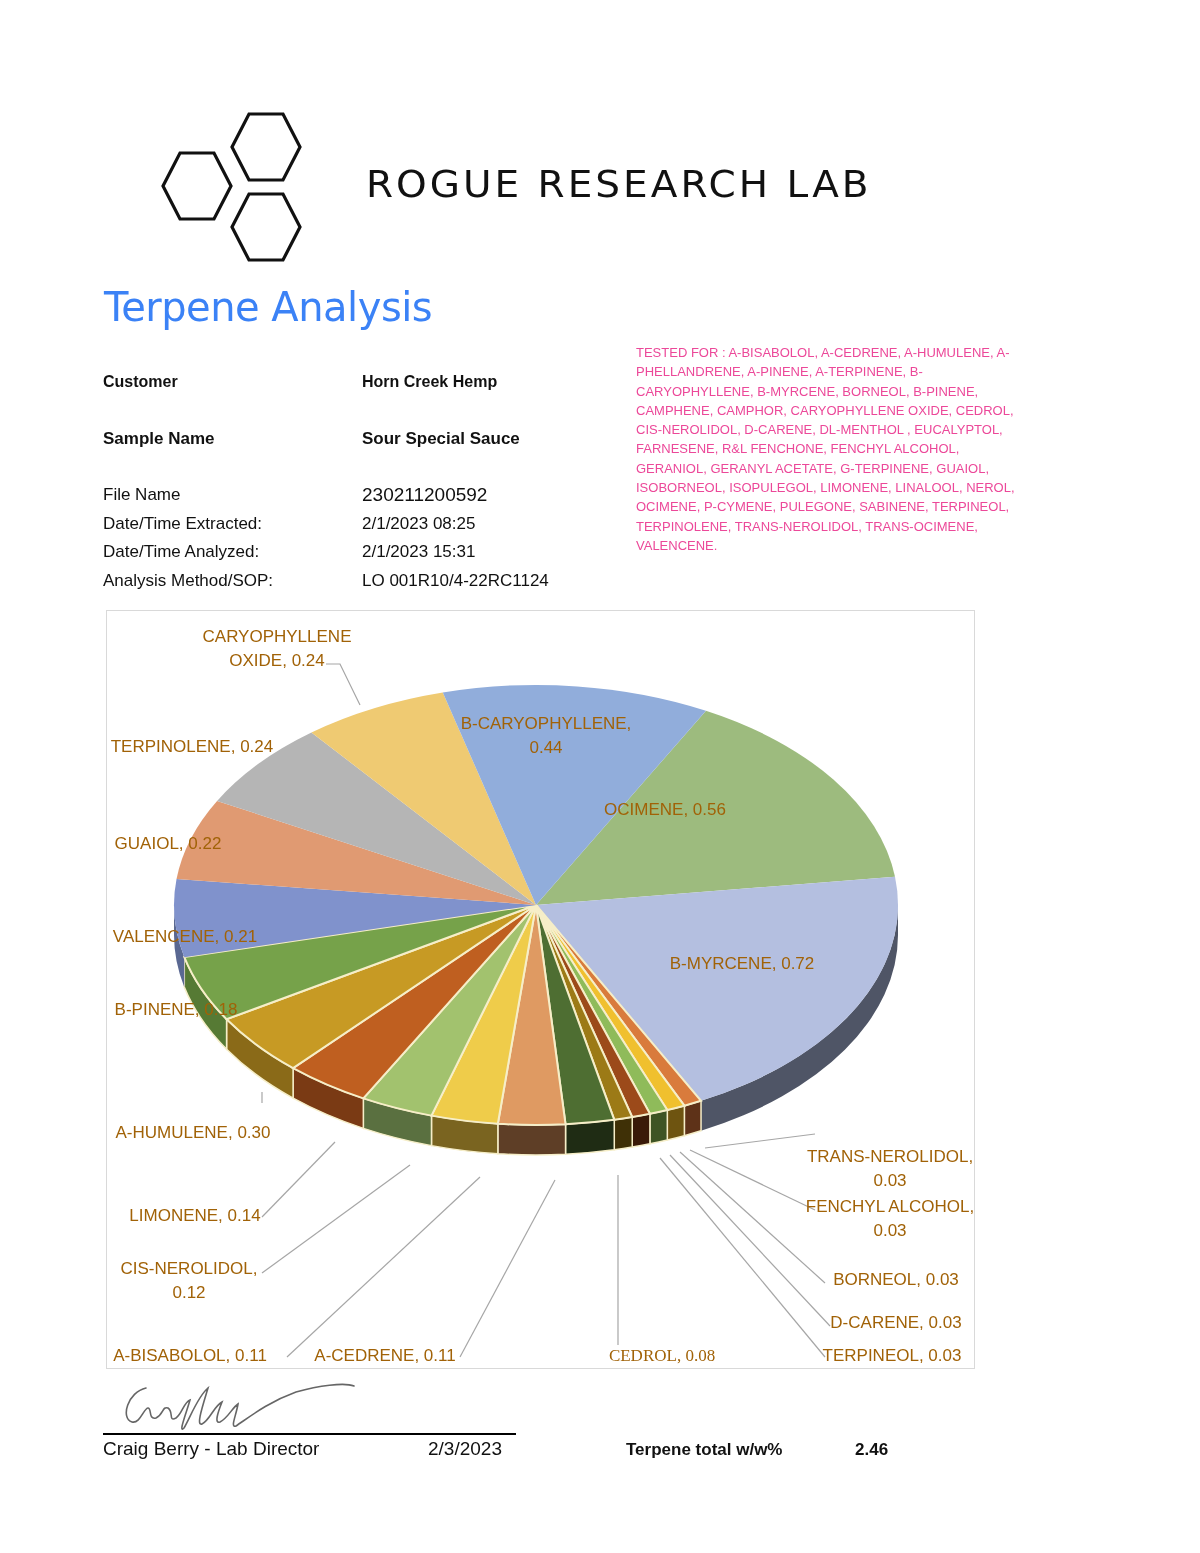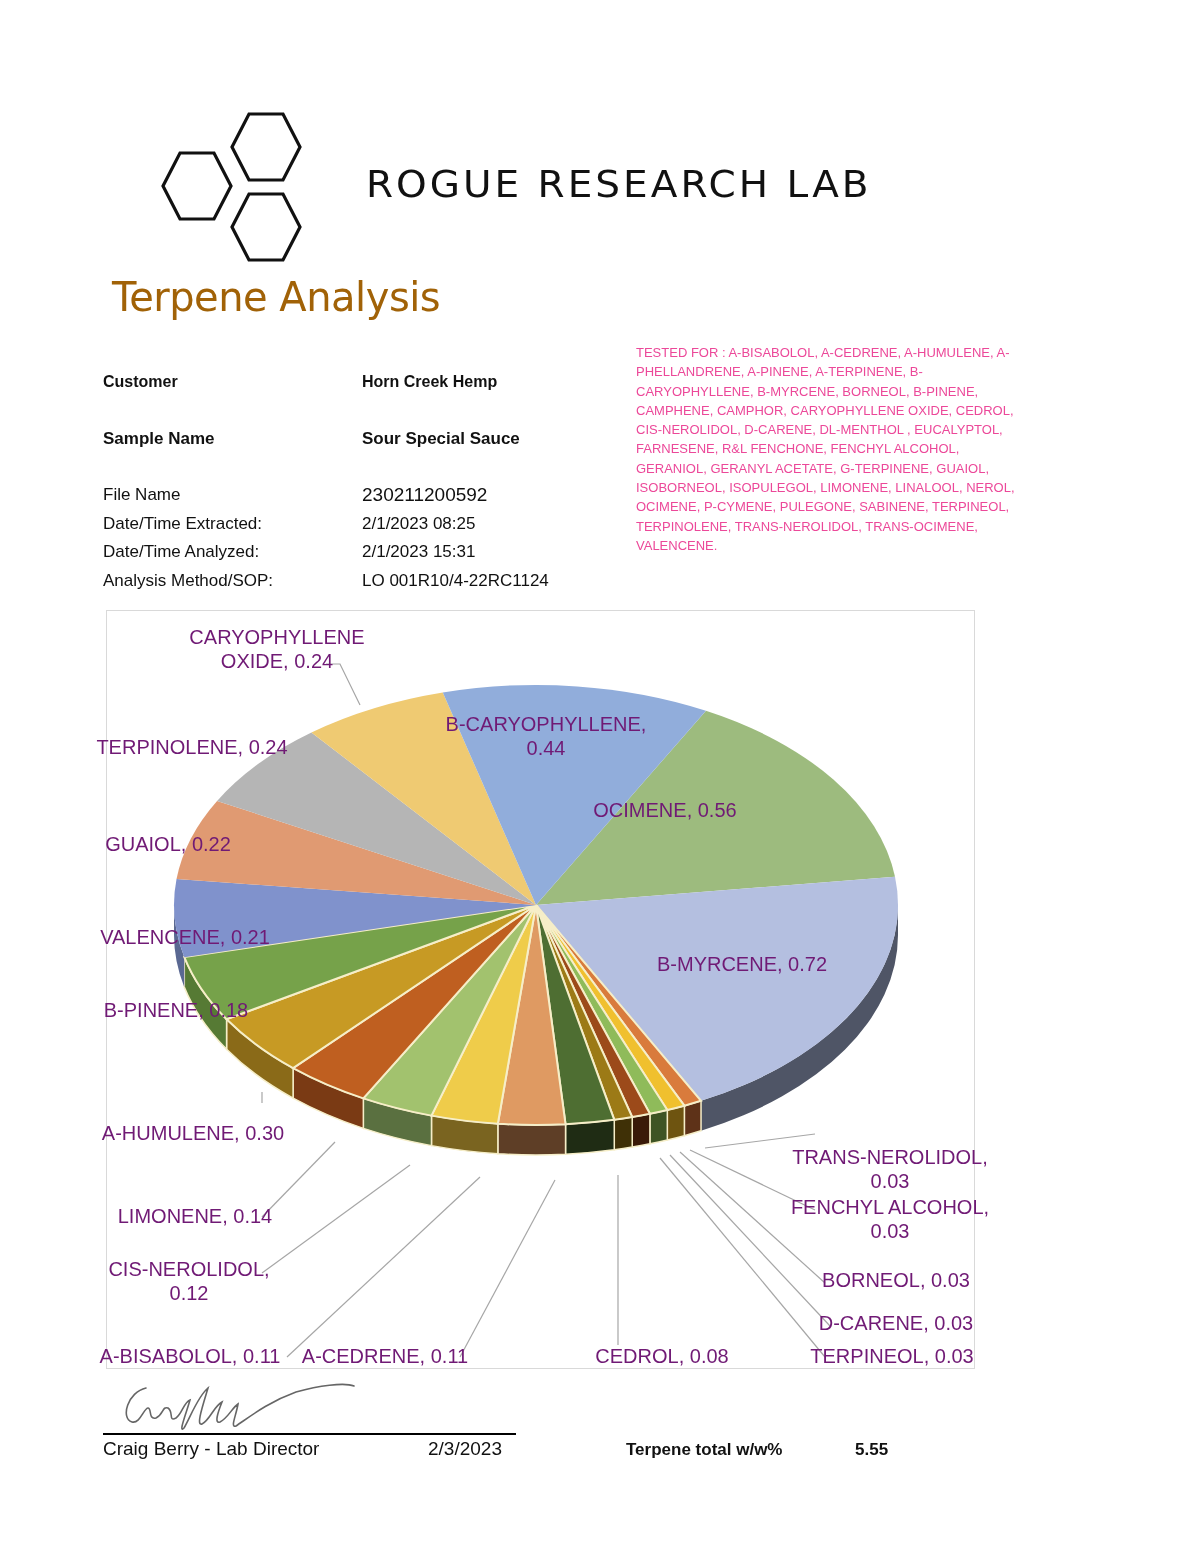--- a/index.html
+++ b/index.html
@@ -1,27 +1,27 @@
 <!DOCTYPE html>
 <html><head>
 <meta charset="utf-8">
 <style>
   html, body { margin:0; padding:0; background:#ffffff; }
   body { width:1200px; height:1553px; position:relative; overflow:hidden;
          font-family:"Liberation Sans", "DejaVu Sans", sans-serif; color:#111; }
   .abs { position:absolute; }
   .logo-text { left:366px; top:162px; font-size:39px; letter-spacing:3px; font-weight:400;
                font-family:"DejaVu Sans", sans-serif; color:#111; white-space:nowrap; transform:scaleY(0.95); }
-  .page-title { left:104px; top:274px; font-size:40px; font-weight:400; color:#a16207;
-                font-family:"DejaVu Sans", sans-serif; letter-spacing:-0.5px;margin-left:8px; }
+  .page-title { left:104px; top:284px; font-size:40px; font-weight:400; color:#3b82f6;
+                font-family:"DejaVu Sans", sans-serif; letter-spacing:-0.5px; }
   .info-label, .info-value { font-size:17px; white-space:nowrap; }
   .bold { font-weight:700; font-size:16px; }
   .tested { left:636px; top:343px; width:390px; font-size:13px; line-height:19.3px; font-weight:400; color:#ec4899; }
   .chart-frame { left:106px; top:610px; width:869px; height:759px; border:1px solid #d9d9d9; box-sizing:border-box; }
-  .chart-label { font-size:20px; color:#701a75; white-space:nowrap; line-height:24px; text-align:center; }
+  .chart-label { font-size:17px; color:#a16207; white-space:nowrap; line-height:24px; text-align:center; }
   .sig-line { left:103px; top:1433px; width:413px; height:2px; background:#000; }
   .footer-text { font-size:19px; white-space:nowrap; }
   .footer-bold { font-weight:700; font-size:17px; white-space:nowrap; }
 </style>
 </head>
 <body>
 
 <svg class="abs" style="left:150px;top:100px" width="230" height="165" viewBox="0 0 230 165">
   <g fill="none" stroke="#111" stroke-width="3.2">
     <polygon points="13,86 30,53 64,53 81,86 64,119 30,119"></polygon>
@@ -146,28 +146,28 @@
     </div>
     <div class="abs chart-label" style="left: 786px; width: 220px; top: 1311px;">
       <div>D-CARENE, 0.03</div>
     </div>
     <div class="abs chart-label" style="left: 80px; width: 220px; top: 1344px;">
       <div>A-BISABOLOL, 0.11</div>
     </div>
     <div class="abs chart-label" style="left: 275px; width: 220px; top: 1344px;">
       <div>A-CEDRENE, 0.11</div>
     </div>
-    <div class="abs chart-label" style="left: 552px; width: 220px; top: 1344px;">
+    <div class="abs chart-label" style="left: 552px; width: 220px; top: 1344px; font-family: Liberation Serif, serif;">
       <div>CEDROL, 0.08</div>
     </div>
     <div class="abs chart-label" style="left: 782px; width: 220px; top: 1344px;">
       <div>TERPINEOL, 0.03</div>
     </div>
   </div>
 
 <svg class="abs" style="left:118px;top:1378px" width="250" height="60" viewBox="0 0 250 60">
   <path d="M28 10 C10 14 2 40 14 44 C22 46 26 30 30 30 C34 30 30 42 38 40 C46 36 44 28 50 30 C56 34 50 44 58 40 C64 36 66 24 72 22 C68 36 60 56 66 50 C72 40 80 18 90 10 C84 30 78 48 84 46 C92 42 96 28 104 24 C100 34 96 46 102 44 C110 40 114 30 120 26 C118 38 112 50 118 48 C130 40 150 24 178 14 C200 8 226 4 236 8" fill="none" stroke="#666" stroke-width="1.6" stroke-linecap="round"></path>
 </svg>
 <div class="abs sig-line"></div>
 <div class="abs footer-text" style="left:103px;top:1438px">Craig Berry - Lab Director</div>
 <div class="abs footer-text" style="left:428px;top:1438px">2/3/2023</div>
 <div class="abs footer-bold" style="left:626px;top:1440px">Terpene total w/w%</div>
-<div class="abs footer-bold" style="left:855px;top:1440px">5.55</div>
+<div class="abs footer-bold" style="left:855px;top:1440px">2.46</div>
 
 </body></html>

